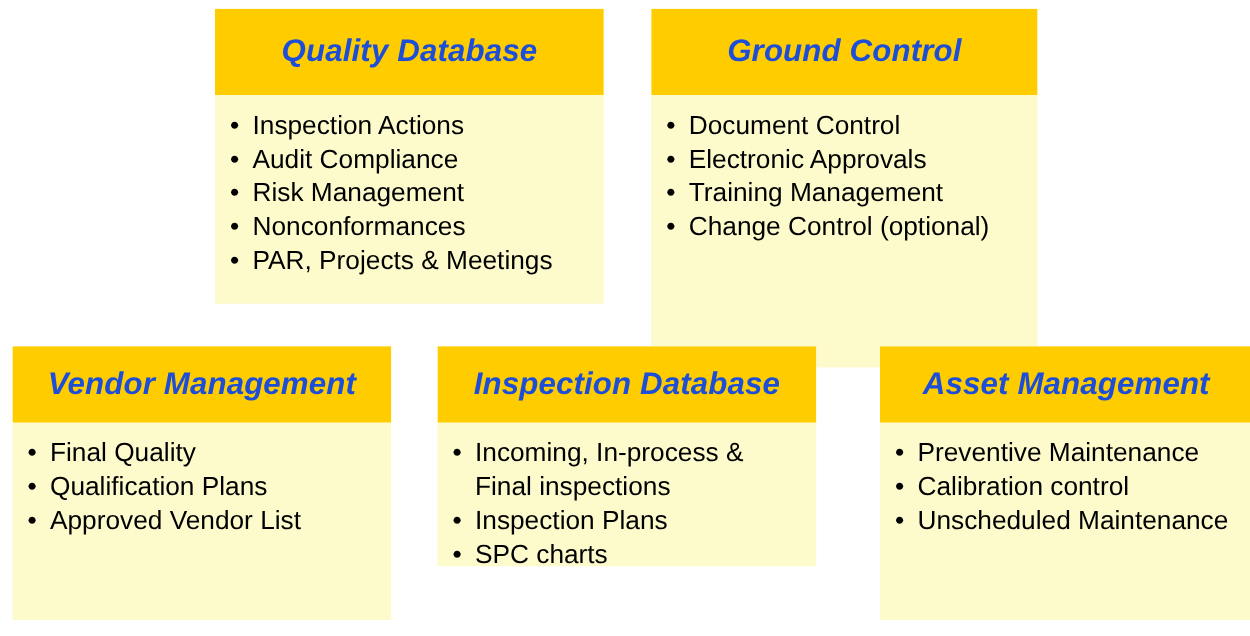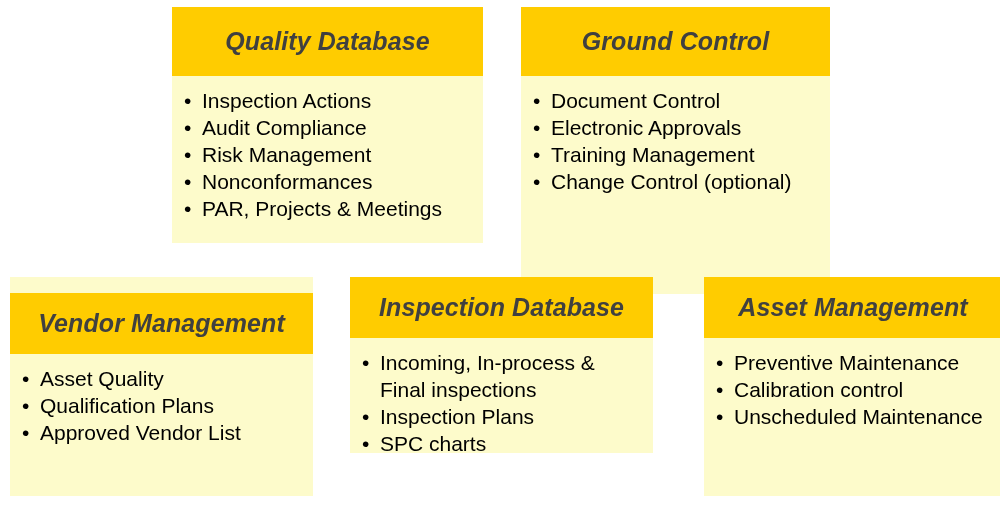--- a/index.html
+++ b/index.html
@@ -28,21 +28,21 @@
     overflow: hidden;
   }
   .card-header {
     background: #ffcc00;
     display: flex;
     align-items: center;
     justify-content: center;
     flex: 0 0 auto;
   }
   .card-title {
-    color: #404040;
+    color: #1d4ed8;
     font-weight: bold;
     font-style: italic;
     font-size: 25px;
     line-height: 1.1;
     letter-spacing: 0.1px;
     text-align: right;
     white-space: nowrap;
   }
   .card-body {
     flex: 1 1 auto;
@@ -88,21 +88,21 @@
   }
   #card-ground-control .card-header { height: 69px; }
 
   
   #card-vendor-management {
     left: 10px;
     top: 277px;
     width: 303px;
     height: 219px;
   }
-  #card-vendor-management .card-header { height: 61px; margin-top: 16px; }
+  #card-vendor-management .card-header { height: 61px; }
 
   #card-inspection-database {
     left: 350px;
     top: 277px;
     width: 303px;
     height: 176px;
   }
   #card-inspection-database .card-header { height: 61px; }
 
   #card-asset-management {
@@ -147,21 +147,21 @@
       </ul>
     </div>
   </div>
 
   <div class="card" id="card-vendor-management">
     <div class="card-header">
       <div class="card-title">Vendor Management</div>
     </div>
     <div class="card-body">
       <ul class="bullet-list">
-        <li class="bullet-item"><span class="bullet-dot">•</span><span>Asset Quality</span></li>
+        <li class="bullet-item"><span class="bullet-dot">•</span><span>Final Quality</span></li>
         <li class="bullet-item"><span class="bullet-dot">•</span><span>Qualification Plans</span></li>
         <li class="bullet-item"><span class="bullet-dot">•</span><span>Approved Vendor List</span></li>
       </ul>
     </div>
   </div>
 
   <div class="card" id="card-inspection-database">
     <div class="card-header">
       <div class="card-title">Inspection Database</div>
     </div>

